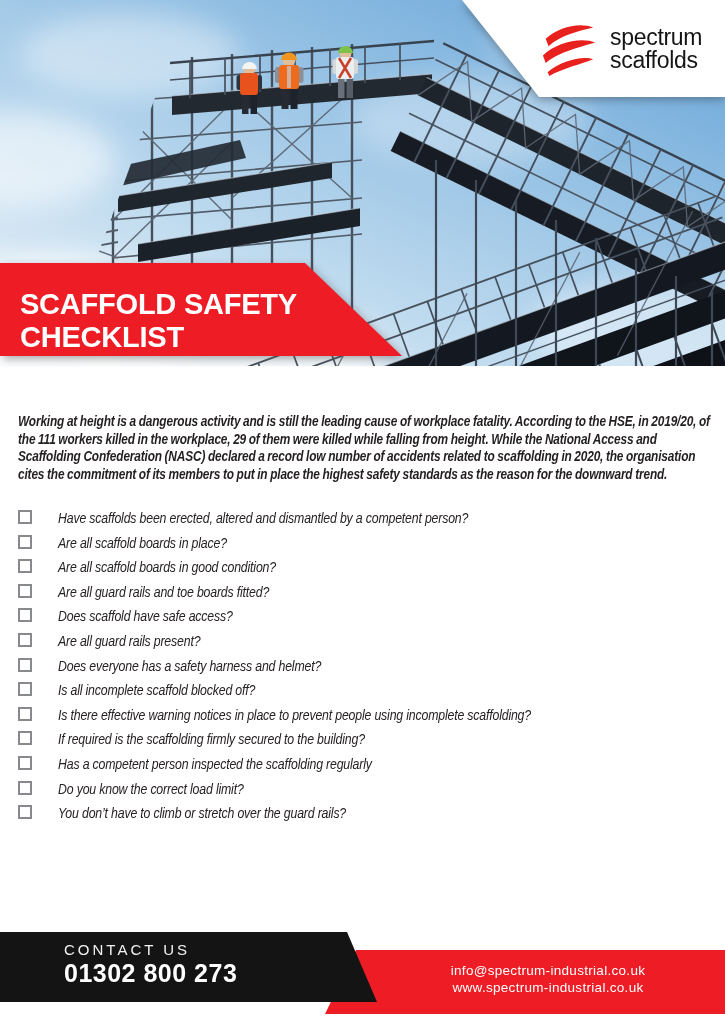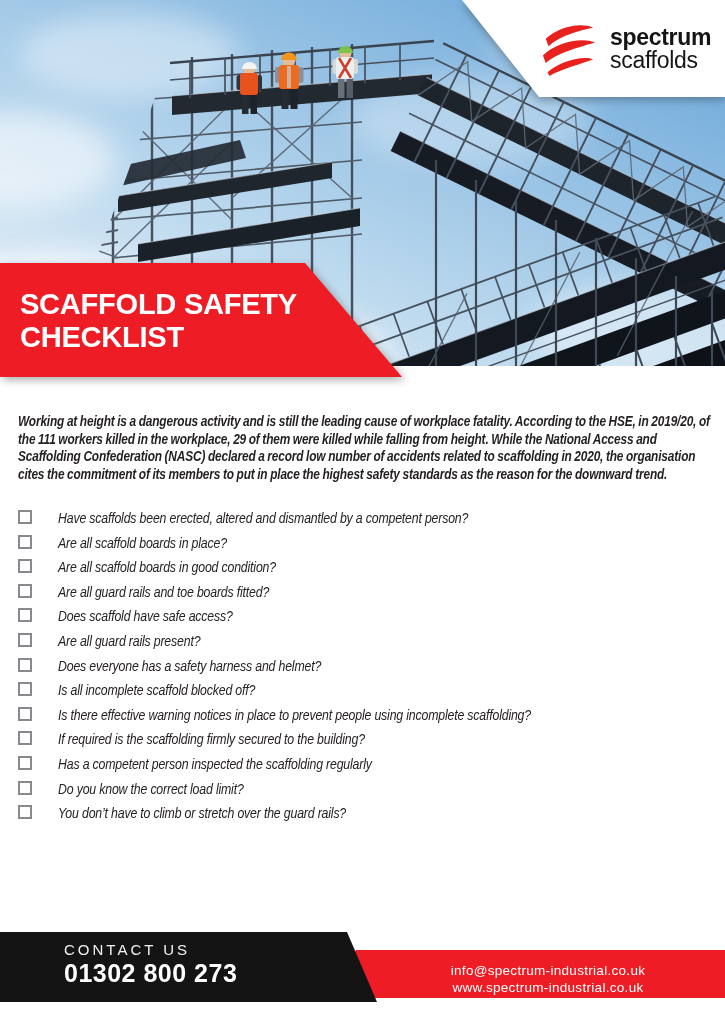--- a/index.html
+++ b/index.html
@@ -11,42 +11,42 @@
   
   .photo{position:absolute;left:0;top:0;width:725px;height:366px;}
   .photo svg{display:block;}
   
   .logo-wrap{position:absolute;right:0;top:0;filter:drop-shadow(0 3px 4px rgba(30,30,30,.35));}
   .logo-box{width:265px;height:97px;background:#fff;
     clip-path:polygon(2px 0,100% 0,100% 100%,79px 100%);
     display:flex;align-items:center;}
   .logo-mark{margin-left:80px;width:58px;height:54px;flex:none;}
   .logo-text{margin-left:12px;font-size:23px;line-height:22.5px;color:#151515;letter-spacing:-0.3px;}
-  .logo-text .b1{font-weight:bold;display:block;}
+  .logo-text .b1{font-weight:normal;display:block;}
   .logo-text .b2{font-weight:normal;display:block;}
   
   .banner-wrap{position:absolute;left:0;top:263px;filter:drop-shadow(3px 3px 4px rgba(70,70,70,.45));}
-  .banner{width:402px;height:114px;background:var(--red);
+  .banner{width:402px;height:93px;background:var(--red);
     clip-path:polygon(0 0,305px 0,100% 100%,0 100%);}
   .banner-title{position:absolute;left:20px;top:24px;color:#fff;font-weight:bold;
     font-size:30px;line-height:33px;letter-spacing:-0.3px;white-space:nowrap;
     transform:scaleX(.97);transform-origin:left top;}
   
   .intro{position:absolute;left:18px;top:399px;width:814px;
     transform:scaleX(.85);transform-origin:left top;
     font-style:italic;font-weight:bold;font-size:14px;line-height:17.6px;
     letter-spacing:-0.2px;word-spacing:-0.5px;color:#231f20;}
   
   .checklist{position:absolute;left:18px;top:510px;}
   .check-row{display:flex;align-items:flex-start;gap:26px;height:24.6px;}
   .checkbox{width:14px;height:14px;box-sizing:border-box;border:2px solid #87898c;background:#fff;flex:none;}
   .check-label{font-style:italic;font-size:14px;color:#262122;letter-spacing:-0.2px;white-space:nowrap;
     transform:scaleX(.88);transform-origin:left center;}
   
-  .footer-red{position:absolute;left:325px;top:950px;width:400px;height:48px;background:var(--red);
+  .footer-red{position:absolute;left:325px;top:950px;width:400px;height:64px;background:var(--red);
     clip-path:polygon(31px 0,100% 0,100% 100%,0 100%);
     box-sizing:border-box;padding:12px 0 0 46px;text-align:center;color:#fff;
     font-size:13.5px;line-height:17px;letter-spacing:.3px;}
   .footer-black{position:absolute;left:0;top:932px;width:377px;height:70px;background:var(--black);
     clip-path:polygon(0 0,347px 0,100% 100%,0 100%);
     box-sizing:border-box;padding:9px 0 8px 64px;color:#fff;}
   .contact-label{font-size:15px;letter-spacing:3px;color:#f2f2f2;}
   .phone{font-size:25px;font-weight:bold;letter-spacing:.5px;margin-top:1px;}
   .footer-red .line{display:block;}
 </style>

